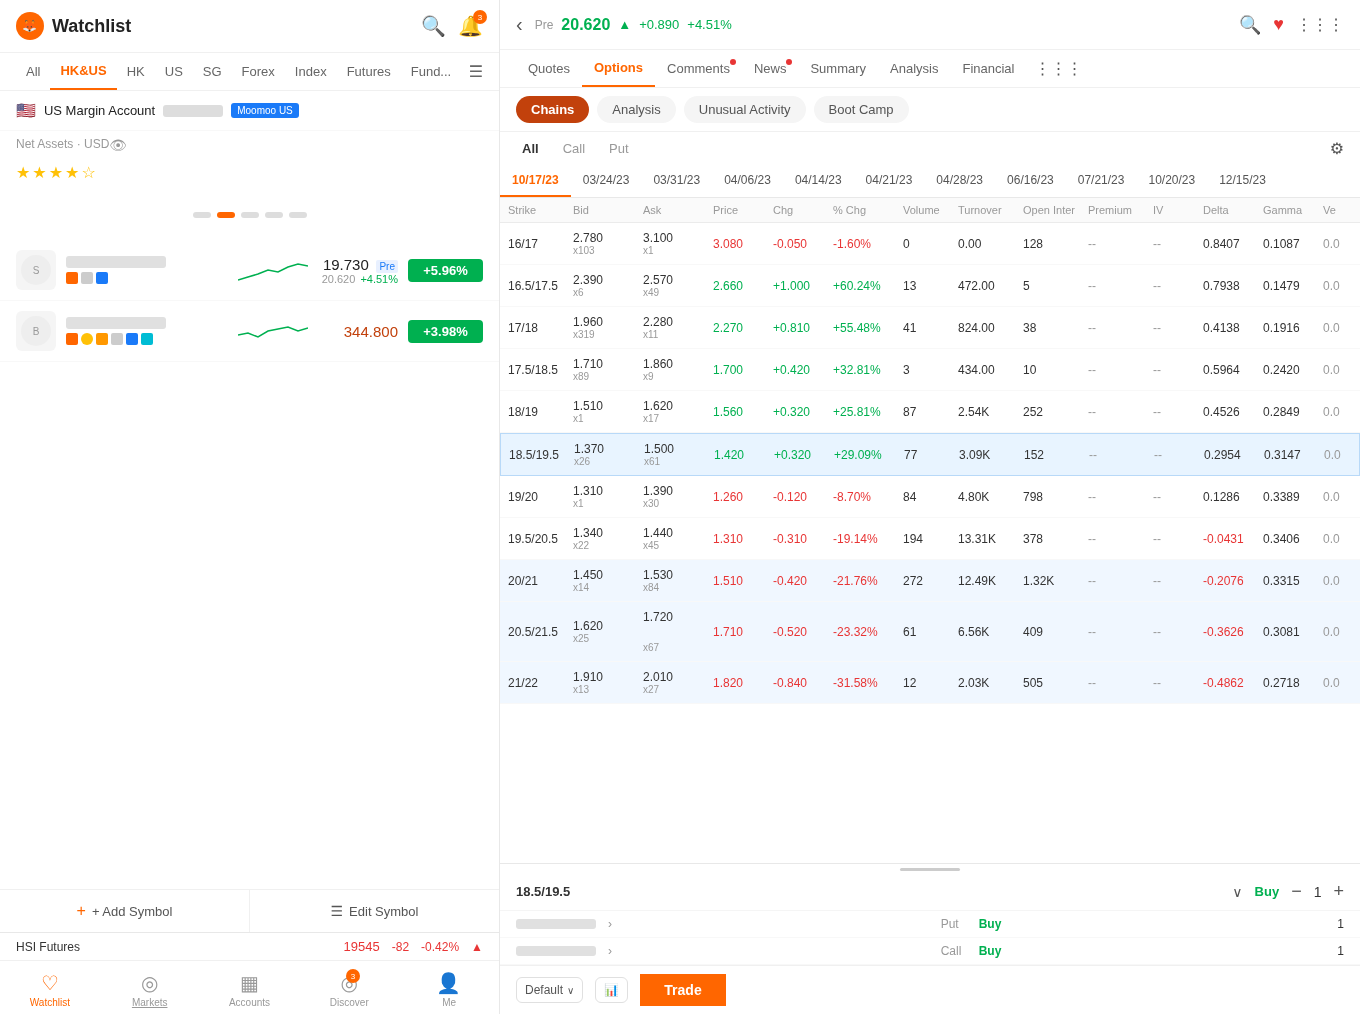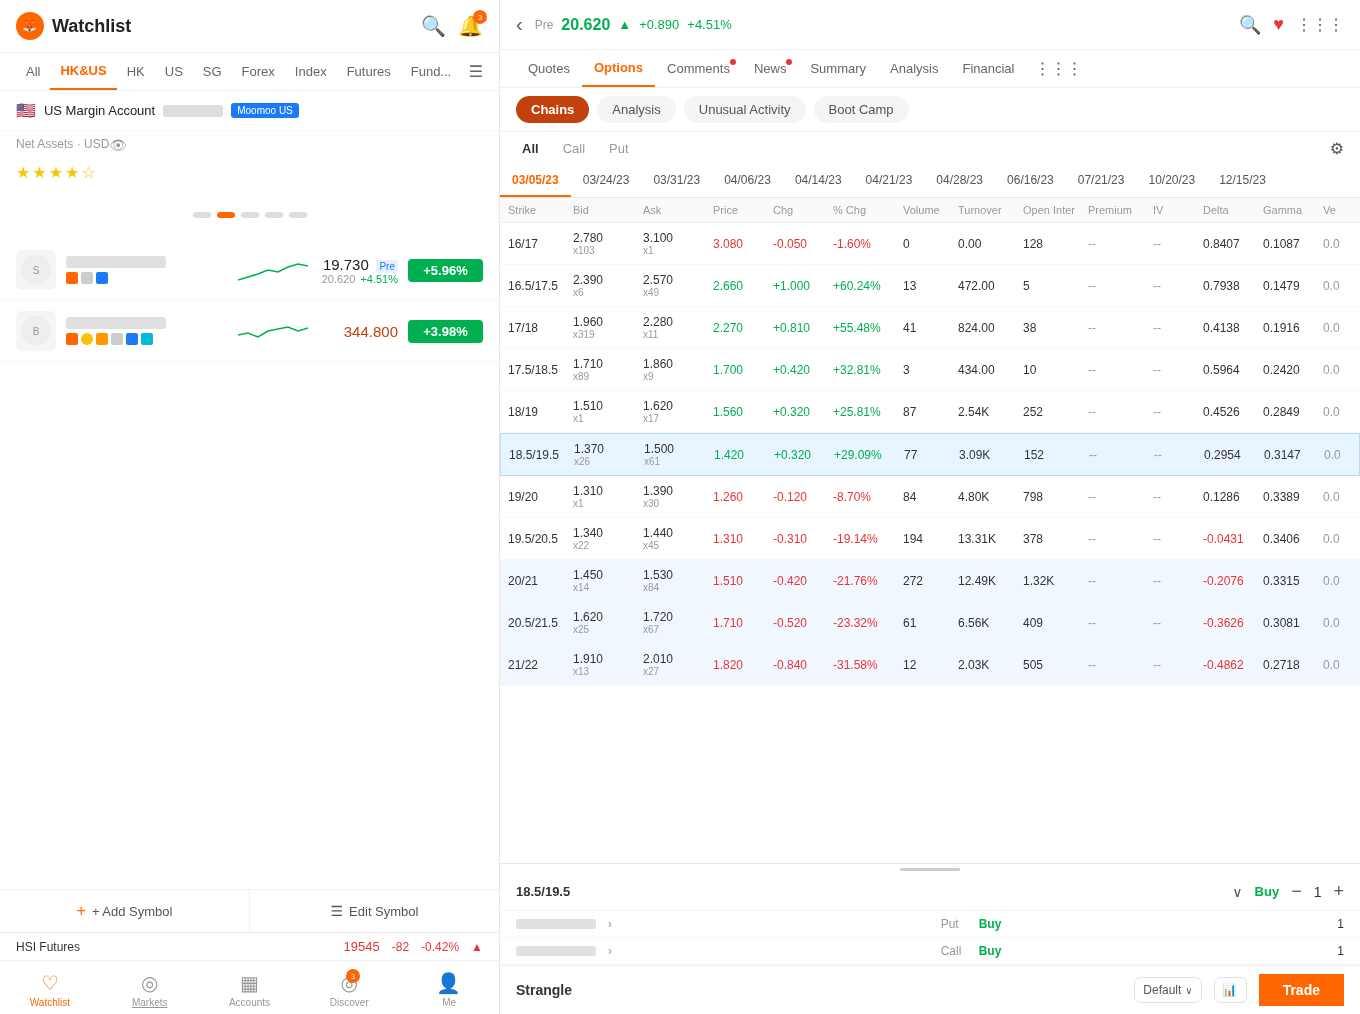--- a/index.html
+++ b/index.html
@@ -364,21 +364,21 @@
   </div>
 
   <div class="call-put-row">
     <div class="call-put-tab active">All</div>
     <div class="call-put-tab">Call</div>
     <div class="call-put-tab">Put</div>
     <span class="filter-icon">⚙</span>
   </div>
 
   <div class="date-scroll">
-    <div class="date-item active">03/05/23</div>
+    <div class="date-item active">10/17/23</div>
     <div class="date-item">03/24/23</div>
     <div class="date-item">03/31/23</div>
     <div class="date-item">04/06/23</div>
     <div class="date-item">04/14/23</div>
     <div class="date-item">04/21/23</div>
     <div class="date-item">04/28/23</div>
     <div class="date-item">06/16/23</div>
     <div class="date-item">07/21/23</div>
     <div class="date-item">10/20/23</div>
     <div class="date-item">12/15/23</div>
@@ -601,21 +601,21 @@
     <div class="col-ve cell cell-gray">0.0</div>
   </div>
       <div class="table-row blue-bg">
     <div class="col-strike cell cell-dark">20.5/21.5</div>
     <div class="col-bid">
       <div style="font-size:12px;color:#333;">1.620</div>
       <div style="font-size:10px;color:#999;">x25</div>
     </div>
     <div class="col-ask">
       <div style="font-size:12px;color:#333;">1.720</div>
-      <div style="font-size:10px;color:#999;">x67</div>
+      <div style="font-size:10px;color:#999;margin-top:18px;">x67</div>
     </div>
     <div class="col-price cell" style="color:#e83535;">1.710</div>
     <div class="col-chg cell" style="color:#e83535;">-0.520</div>
     <div class="col-pct cell" style="color:#e83535;">-23.32%</div>
     <div class="col-vol cell cell-dark">61</div>
     <div class="col-turnover cell cell-dark">6.56K</div>
     <div class="col-oi cell cell-dark">409</div>
     <div class="col-premium cell cell-gray">--</div>
     <div class="col-iv cell cell-gray">--</div>
     <div class="col-delta cell" style="color:#e83535;">-0.3626</div>
@@ -669,21 +669,20 @@
       <span class="option-qty">1</span>
     </div>
     <div class="option-row">
       <div class="blur-text"></div>
       <span style="color:#999;font-size:12px;margin-left:4px;">›</span>
       <span class="option-type" style="margin-left:auto;">Call</span>
       <span class="option-action-label">Buy</span>
       <span class="option-qty">1</span>
     </div>
     <div class="bottom-trade-bar">
-      <span class="strangle-label">Strangle</span>
       <div class="default-select">
         <span>Default</span>
         <span style="font-size:10px;">∨</span>
       </div>
       <div class="chart-select">
         <span>📊</span>
       </div>
       <button class="trade-btn">Trade</button>
     </div>
   </div>

